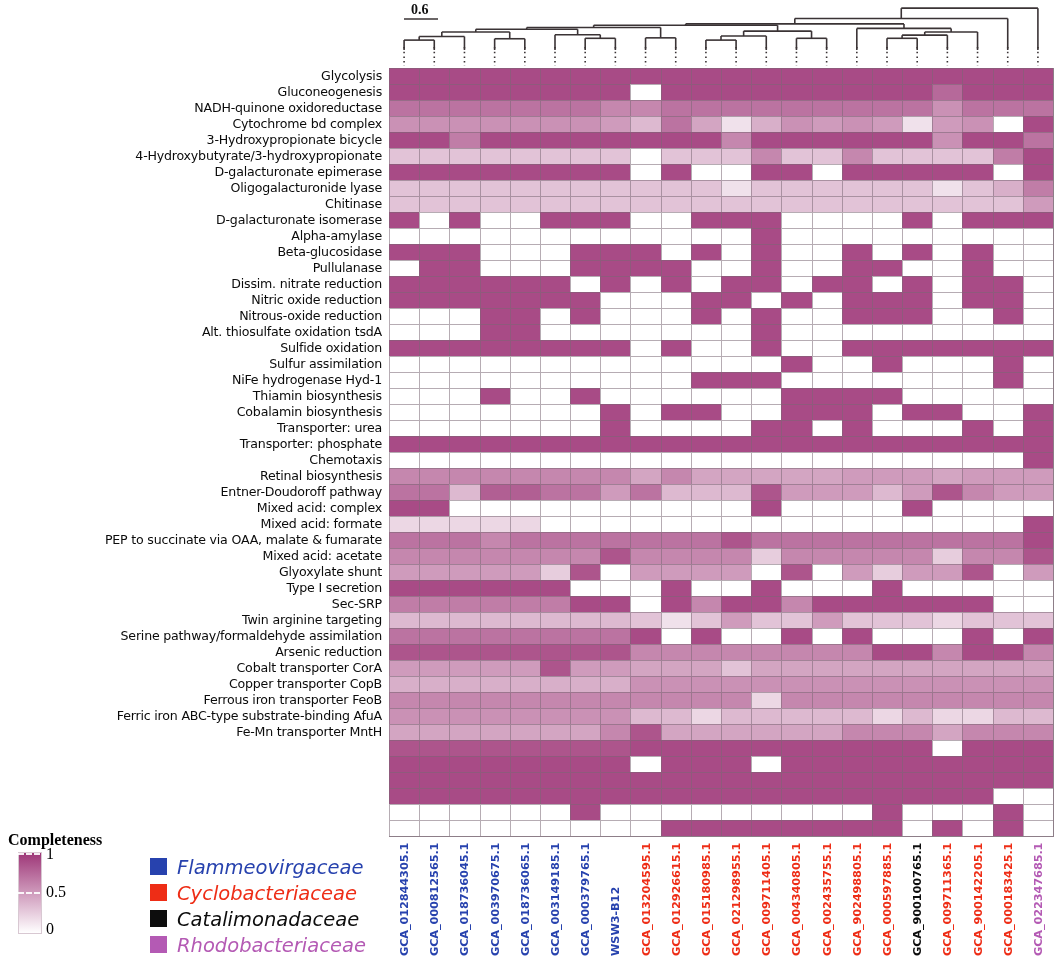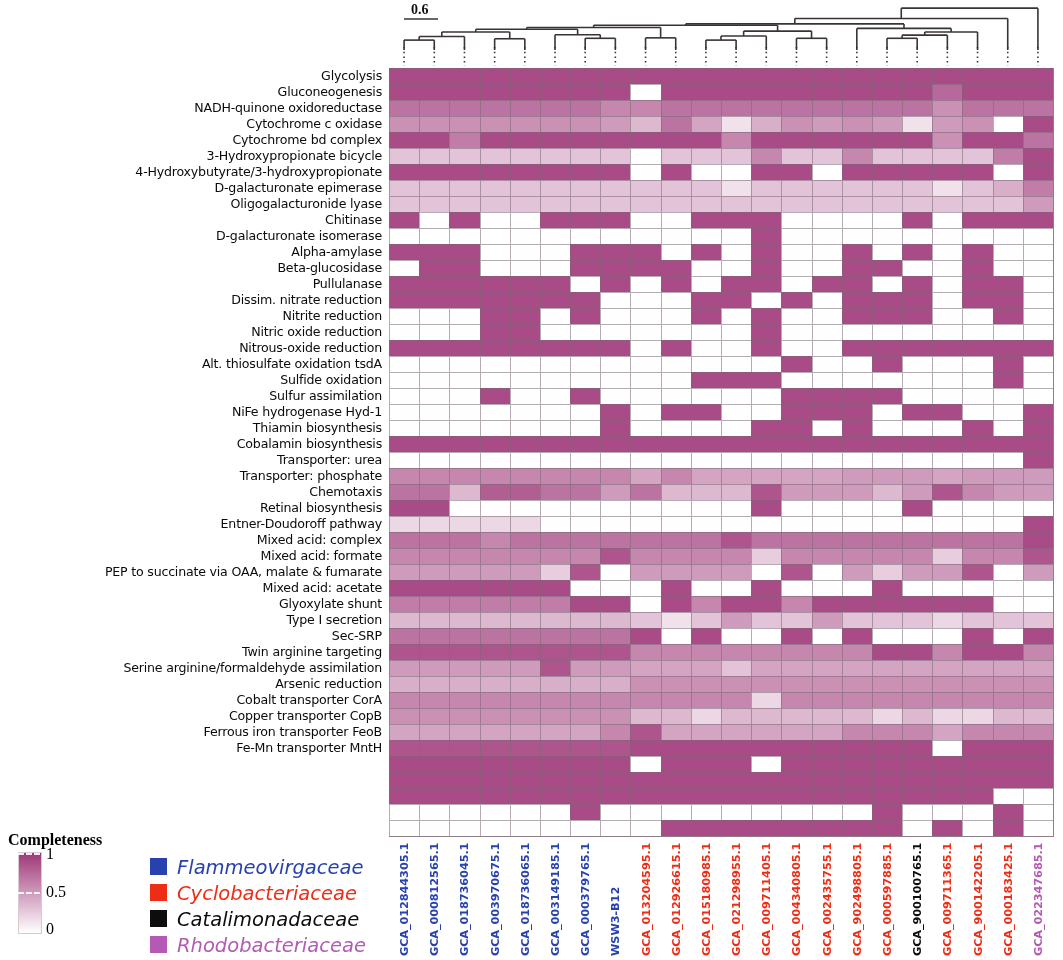--- a/index.html
+++ b/index.html
@@ -124,33 +124,31 @@
       <line x1="512.265625" y1="18.500000000000004" x2="512.265625" y2="8.149999999999999" stroke="#3a3335" stroke-width="1.6"></line>
       <line x1="648.909090909091" y1="50" x2="648.909090909091" y2="8.149999999999999" stroke="#3a3335" stroke-width="1.6"></line>
       <line x1="512.265625" y1="8.149999999999999" x2="648.909090909091" y2="8.149999999999999" stroke="#3a3335" stroke-width="1.6"></line>
       <text x="22" y="14" font-family="&quot;Liberation Serif&quot;,&quot;DejaVu Serif&quot;,serif" font-size="14" font-weight="bold" fill="#111">0.6</text>
       <line x1="15" y1="19" x2="49" y2="19" stroke="#3a3335" stroke-width="1.6"></line>
     </svg>
   <div id="row-labels">
       <div class="row-label">Glycolysis</div>
       <div class="row-label">Gluconeogenesis</div>
       <div class="row-label">NADH-quinone oxidoreductase</div>
-      <div class="row-label">Cytochrome c oxidase</div>
       <div class="row-label">Cytochrome bd complex</div>
       <div class="row-label">3-Hydroxypropionate bicycle</div>
       <div class="row-label">4-Hydroxybutyrate/3-hydroxypropionate</div>
       <div class="row-label">D-galacturonate epimerase</div>
       <div class="row-label">Oligogalacturonide lyase</div>
       <div class="row-label">Chitinase</div>
       <div class="row-label">D-galacturonate isomerase</div>
       <div class="row-label">Alpha-amylase</div>
       <div class="row-label">Beta-glucosidase</div>
       <div class="row-label">Pullulanase</div>
       <div class="row-label">Dissim. nitrate reduction</div>
-      <div class="row-label">Nitrite reduction</div>
       <div class="row-label">Nitric oxide reduction</div>
       <div class="row-label">Nitrous-oxide reduction</div>
       <div class="row-label">Alt. thiosulfate oxidation tsdA</div>
       <div class="row-label">Sulfide oxidation</div>
       <div class="row-label">Sulfur assimilation</div>
       <div class="row-label">NiFe hydrogenase Hyd-1</div>
       <div class="row-label">Thiamin biosynthesis</div>
       <div class="row-label">Cobalamin biosynthesis</div>
       <div class="row-label">Transporter: urea</div>
       <div class="row-label">Transporter: phosphate</div>
@@ -158,25 +156,26 @@
       <div class="row-label">Retinal biosynthesis</div>
       <div class="row-label">Entner-Doudoroff pathway</div>
       <div class="row-label">Mixed acid: complex</div>
       <div class="row-label">Mixed acid: formate</div>
       <div class="row-label">PEP to succinate via OAA, malate &amp; fumarate</div>
       <div class="row-label">Mixed acid: acetate</div>
       <div class="row-label">Glyoxylate shunt</div>
       <div class="row-label">Type I secretion</div>
       <div class="row-label">Sec-SRP</div>
       <div class="row-label">Twin arginine targeting</div>
-      <div class="row-label">Serine arginine/formaldehyde assimilation</div>
+      <div class="row-label">Serine pathway/formaldehyde assimilation</div>
       <div class="row-label">Arsenic reduction</div>
       <div class="row-label">Cobalt transporter CorA</div>
       <div class="row-label">Copper transporter CopB</div>
       <div class="row-label">Ferrous iron transporter FeoB</div>
+      <div class="row-label">Ferric iron ABC-type substrate-binding AfuA</div>
       <div class="row-label">Fe-Mn transporter MntH</div>
     </div>
   <div id="heatmap">
       <div class="cell" style="background: rgb(168, 75, 134);"></div>
       <div class="cell" style="background: rgb(168, 75, 134);"></div>
       <div class="cell" style="background: rgb(168, 75, 134);"></div>
       <div class="cell" style="background: rgb(168, 75, 134);"></div>
       <div class="cell" style="background: rgb(168, 75, 134);"></div>
       <div class="cell" style="background: rgb(168, 75, 134);"></div>
       <div class="cell" style="background: rgb(168, 75, 134);"></div>

